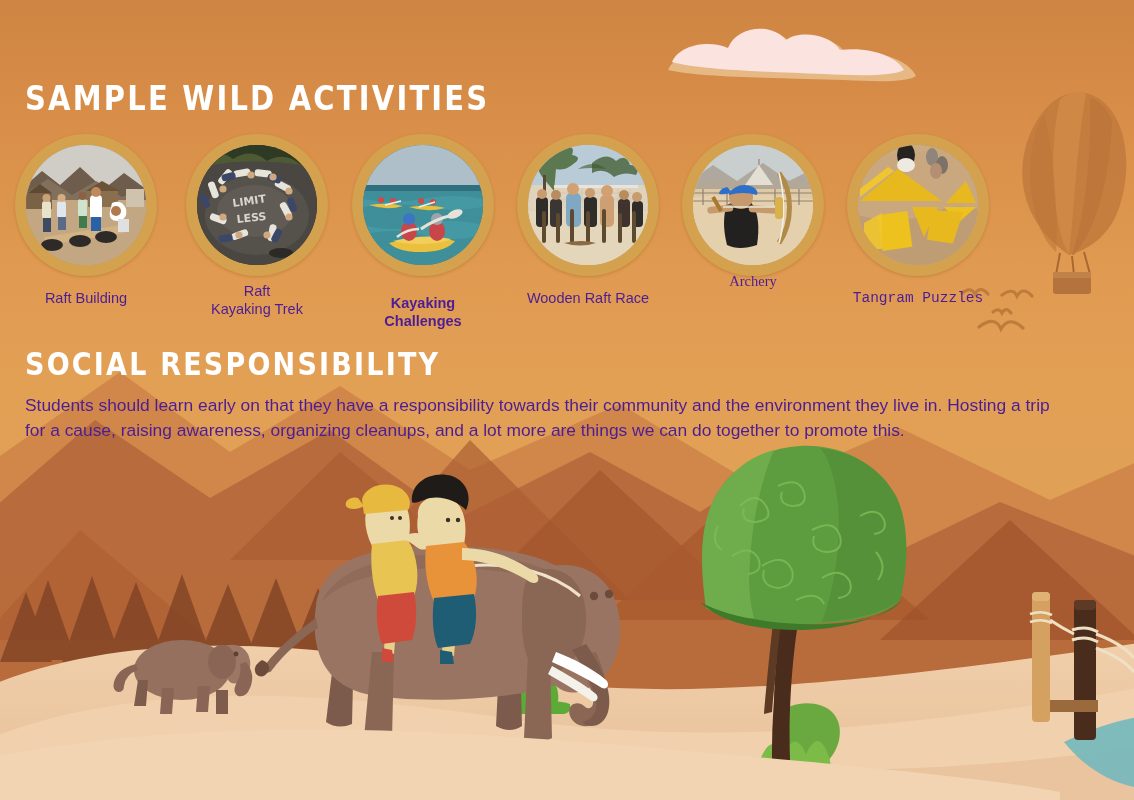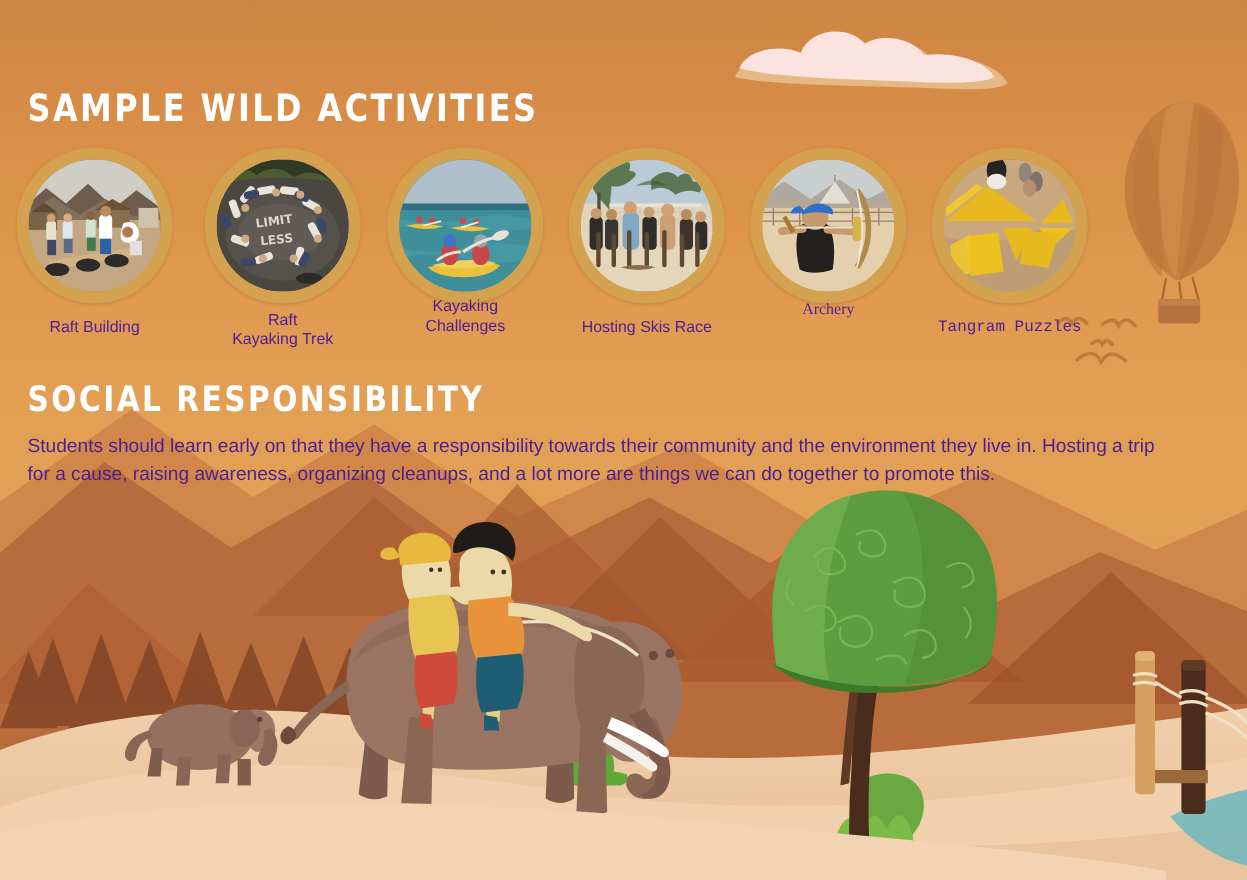--- a/index.html
+++ b/index.html
@@ -406,21 +406,21 @@
                 <circle cx="46" cy="74" r="6" fill="#3f73c4"></circle>
                 <ellipse cx="74" cy="86" rx="8" ry="10" fill="#c8454a"></ellipse>
                 <circle cx="74" cy="74" r="6" fill="#9aa4ac"></circle>
                 <path d="M58 84 q14 -10 32 -14" stroke="#e6e2d8" stroke-width="3" fill="none"></path>
                 <ellipse cx="92" cy="69" rx="8" ry="4" fill="#e6e2d8" transform="rotate(-22 92 69)"></ellipse>
                 <path d="M34 92 q10 -8 22 -8" stroke="#e6e2d8" stroke-width="2.6" fill="none"></path>
               </g>
             </svg>
           </div>
         </div>
-        <div class="circle-label" style="top:136px;">
+        <div class="circle-label" style="top:160px;font-weight:bold;">
           <div>Kayaking</div>
           <div>Challenges</div>
         </div>
       </div>
 
       <div class="circle-item" style="left:517px;">
         <div class="photo-ring">
           <div class="photo-disc">
             <svg width="120" height="120" viewBox="0 0 120 120">
               <rect width="120" height="120" fill="#dfd3bd"></rect>
@@ -463,21 +463,21 @@
                 <rect x="58" y="66" width="4" height="32" rx="2"></rect>
                 <rect x="74" y="64" width="4" height="34" rx="2"></rect>
                 <rect x="90" y="68" width="4" height="30" rx="2"></rect>
                 <rect x="104" y="66" width="4" height="32" rx="2"></rect>
               </g>
               <path d="M36 98 q18 -4 32 0 q-16 5 -32 0 Z" fill="#8a6a43"></path>
             </svg>
           </div>
         </div>
         <div class="circle-label" style="top:155px;">
-          <span>Hosting Skis Race</span>
+          <span>Wooden Raft Race</span>
         </div>
       </div>
 
       <div class="circle-item" style="left:682px;">
         <div class="photo-ring">
           <div class="photo-disc">
             <svg width="120" height="120" viewBox="0 0 120 120">
               <rect width="120" height="120" fill="#e2cfae"></rect>
               <rect width="120" height="36" fill="#c9cfce"></rect>
               <path d="M0 34 L20 20 L44 36 L70 18 L96 36 L120 24 L120 46 L0 46 Z" fill="#a79d92" opacity="0.8"></path>

